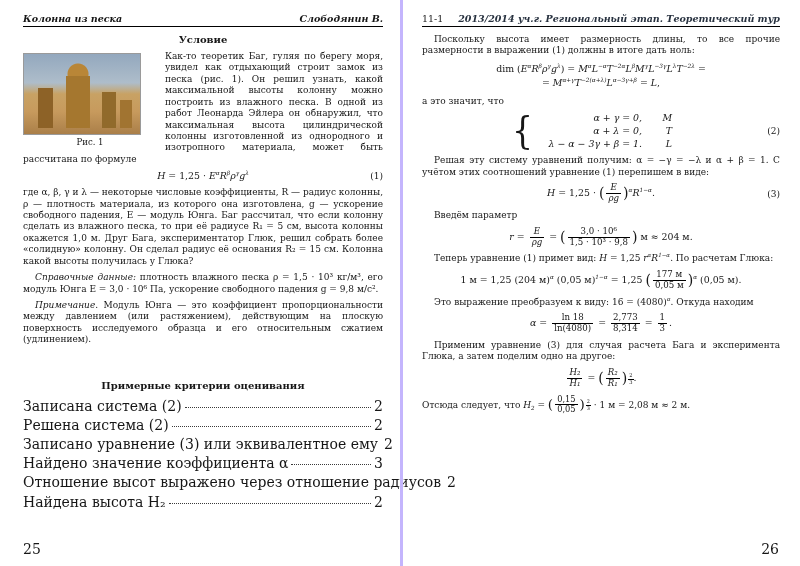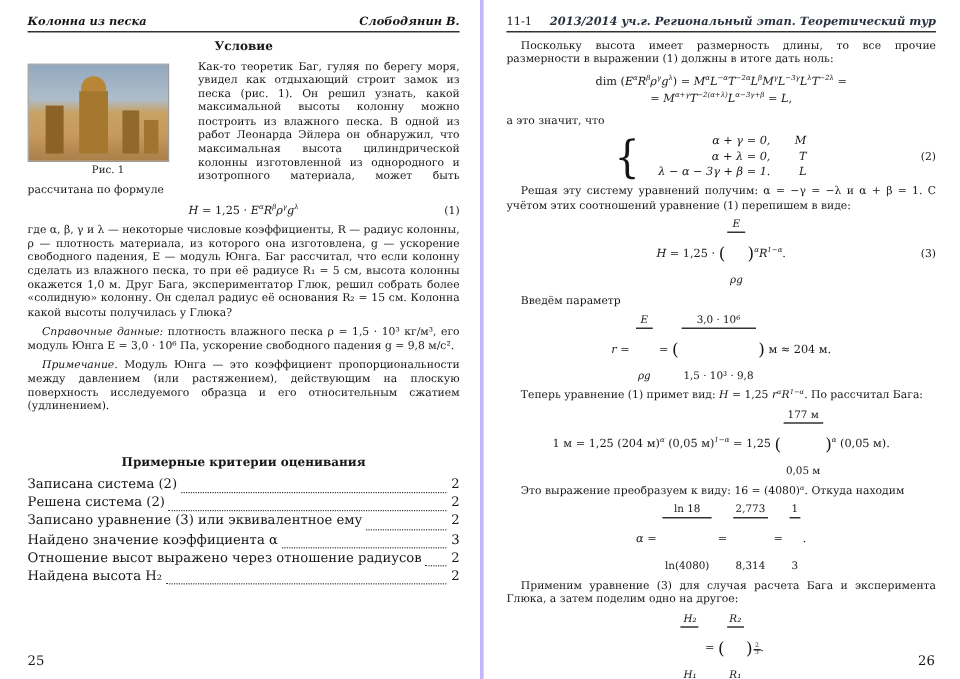--- a/index.html
+++ b/index.html
@@ -39,42 +39,42 @@
   .eqblock{text-align:center;margin:4px 0 6px;font-size:9.4px;}
   .mline{display:block;line-height:1.5;}
 
   .mt{font-style:normal;}
   .mv{font-style:italic;}
   sup.msup{font-size:0.62em;line-height:0;font-style:italic;}
   sub.msub{font-size:0.62em;line-height:0;font-style:italic;}
   .mfrac{display:inline-flex;flex-direction:column;vertical-align:middle;text-align:center;
          margin:0 2px;font-size:0.92em;line-height:1.15;font-style:normal;}
   .mfrac .mnum{border-bottom:1px solid #000;padding:0 2px;display:block;}
-  .mfrac .mden{padding:0 2px;display:block;margin-top:36px;}
+  .mfrac .mden{padding:0 2px;display:block;}
   .mfrac.it{font-style:italic;}
   .mparen{font-size:1.5em;line-height:0;vertical-align:-0.14em;font-style:normal;}
   .msupfrac{display:inline-flex;flex-direction:column;text-align:center;vertical-align:super;
             font-size:0.55em;line-height:1.15;margin-left:1px;font-style:normal;}
   .msupfrac .mnum{border-bottom:1px solid #000;padding:0 1px;display:block;}
 
   .sysrow{display:flex;align-items:center;margin:4px 0 6px;font-size:9.4px;}
   .fgrow{flex:1;}
   .sysbrace{font-size:33px;line-height:0;font-weight:200;margin-right:5px;transform:scaleY(1.12);}
   .systable{display:flex;flex-direction:column;row-gap:2px;}
   .sysline{display:flex;align-items:baseline;}
   .syslhs{min-width:104px;text-align:right;font-style:italic;}
   .sysdim{width:30px;text-align:right;font-style:italic;}
 
   .critwrap{margin-top:34px;clear:both;}
-  .crow{display:flex;align-items:flex-end;font-size:11px;line-height:1.3;margin-bottom:1px;}
+  .crow{display:flex;align-items:flex-start;font-size:14px;line-height:1.3;margin-bottom:1px;}
   .clabel{white-space:nowrap;}
   .cdots{flex:1;border-bottom:1px dotted #3a3a3a;margin:0 3px;height:0.72em;}
   .cpts{min-width:8px;text-align:right;}
 
-  .pagenum{position:absolute;bottom:9px;font-size:11px;}
+  .pagenum{position:absolute;bottom:9px;font-size:14px;}
   .page.left .pagenum{left:23px;}
   .page.right .pagenum{right:21px;}
 </style>
 </head>
 <body>
 
 <div class="spread">
 
   <div class="page left">
     <div class="phead">
@@ -196,21 +196,21 @@
     <div class="eqblock">
       <span class="mline"><span class="mv">r</span><span class="mt"> = </span><span class="mfrac it">
             <span class="mnum">E</span>
             <span class="mden">ρg</span>
           </span><span class="mt"> = </span><span class="mparen">(</span><span class="mfrac">
             <span class="mnum">3,0 · 10⁶</span>
             <span class="mden">1,5 · 10³ · 9,8</span>
           </span><span class="mparen">)</span><span class="mt"> м ≈ 204 м.</span></span>
     </div>
 
-    <p class="just ind"><span class="mt">Теперь уравнение (1) примет вид: </span><span class="mv">H</span><span class="mt"> = 1,25 </span><span class="mv">r</span><sup class="msup">α</sup><span class="mv">R</span><sup class="msup">1−α</sup><span class="mt">. По рассчитал Бага:</span></p>
+    <p class="just ind"><span class="mt">Теперь уравнение (1) примет вид: </span><span class="mv">H</span><span class="mt"> = 1,25 </span><span class="mv">r</span><sup class="msup">α</sup><span class="mv">R</span><sup class="msup">1−α</sup><span class="mt">. По расчетам Глюка:</span></p>
 
     <div class="eqblock">
       <span class="mline"><span class="mt">1 м = 1,25 (204 м)</span><sup class="msup">α</sup><span class="mt"> (0,05 м)</span><sup class="msup">1−α</sup><span class="mt"> = 1,25 </span><span class="mparen">(</span><span class="mfrac">
             <span class="mnum">177 м</span>
             <span class="mden">0,05 м</span>
           </span><span class="mparen">)</span><sup class="msup">α</sup><span class="mt"> (0,05 м).</span></span>
     </div>
 
     <p class="just ind"><span class="mt">Это выражение преобразуем к виду: 16 = (4080)</span><sup class="msup">α</sup><span class="mt">. Откуда находим</span></p>
 

